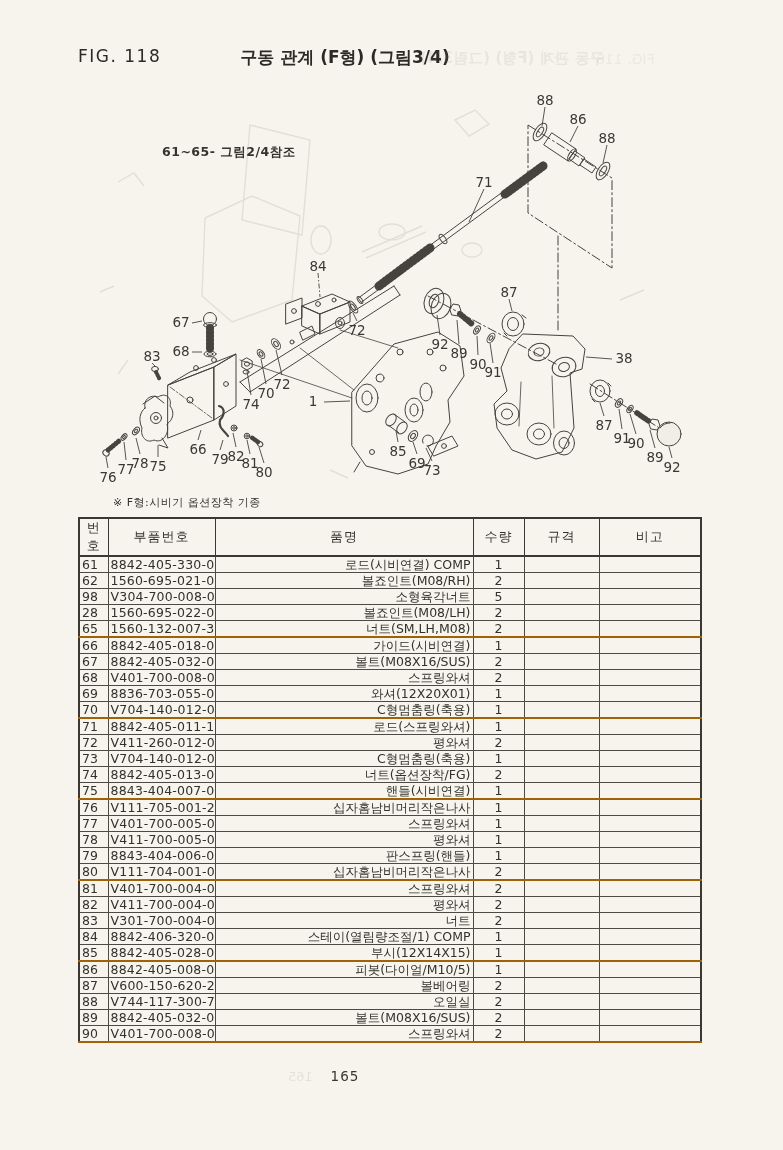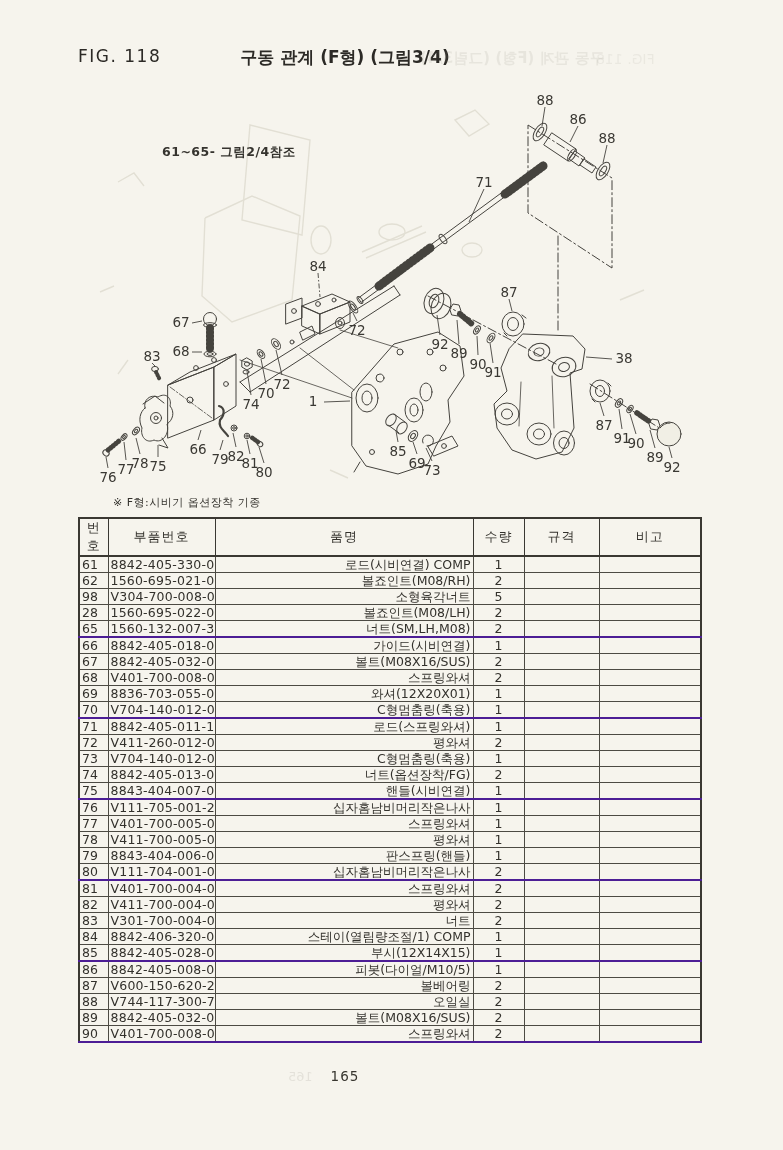--- a/index.html
+++ b/index.html
@@ -25,21 +25,21 @@
   }
   table.parts th{
     border:1px solid #3a3832;border-bottom:2px solid #3a3832;
     height:18px;font-weight:normal;font-size:13px;padding:0 2px;
     letter-spacing:1px;
   }
   table.parts td{
     border:1px solid #4c4a43;height:15px;padding:0 2px;line-height:1.1;
     overflow:hidden;white-space:nowrap;
   }
-  table.parts tr.grp td{border-bottom:2px solid #4c1d95}
+  table.parts tr.grp td{border-bottom:2px solid #a16207}
   td.c0{text-align:left;padding-right:3px}
   td.c1{text-align:left;letter-spacing:.2px;padding-left:1px}
   td.c2{text-align:right;padding-left:4px}
   td.c3{text-align:center}
   .page-num{position:absolute;left:0;top:1068px;width:690px;text-align:center;font-size:13.5px;letter-spacing:1px;color:#38362f}
 </style>
 </head>
 <body>
 
 <div class="fig-label">FIG. 118</div>

